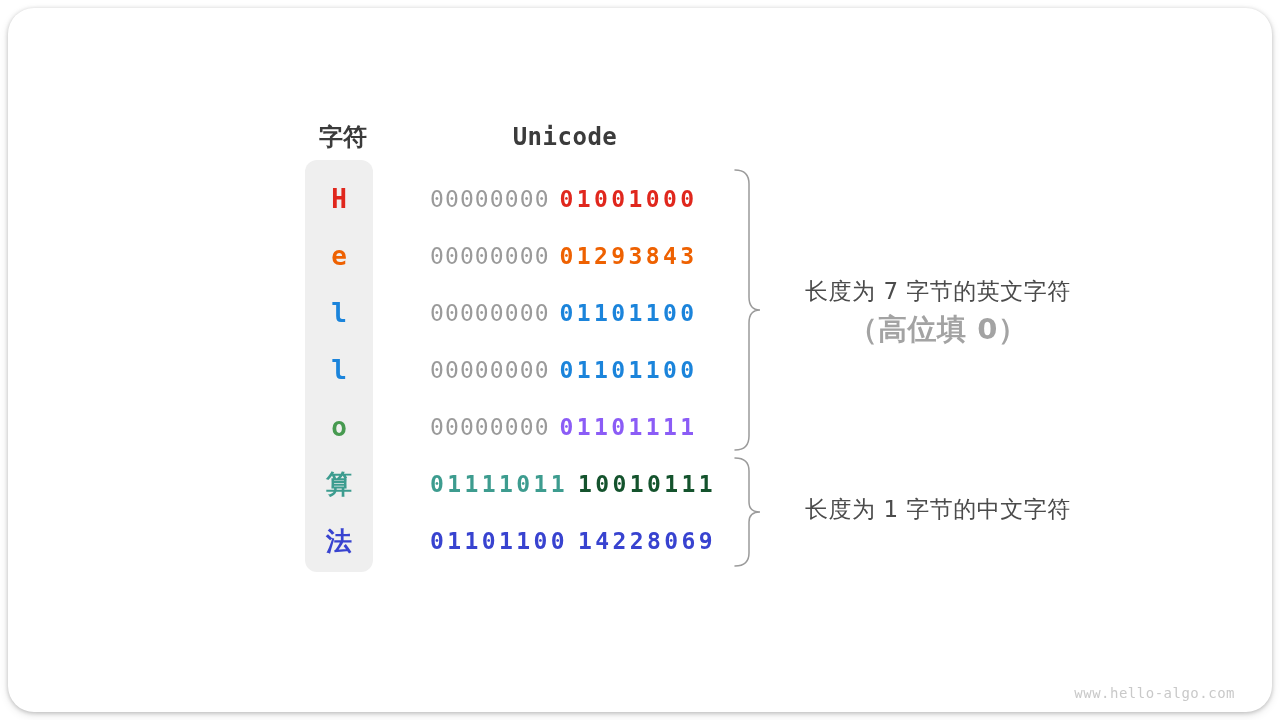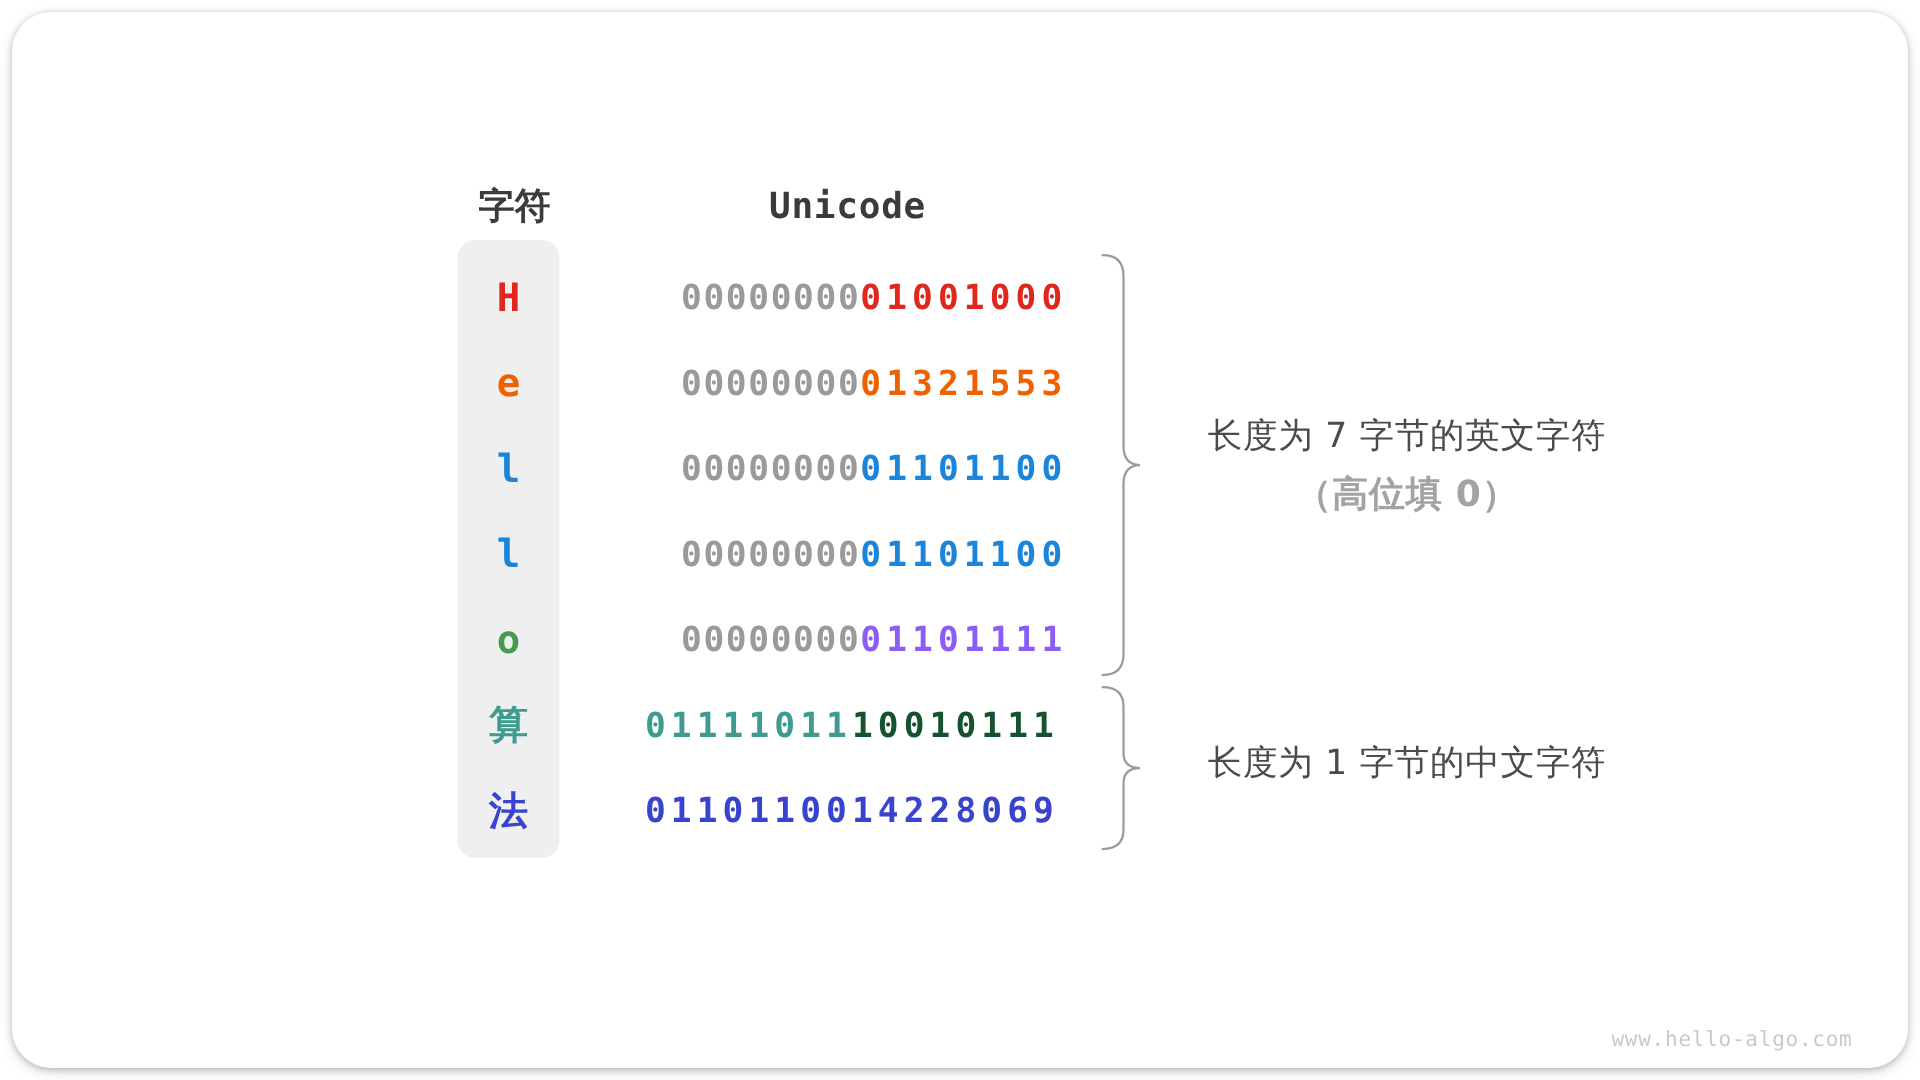--- a/index.html
+++ b/index.html
@@ -60,40 +60,39 @@
     line-height: 56px;
     font-family: "DejaVu Sans Mono", monospace;
     white-space: nowrap;
   }
   .byte {
     font-size: 23px;
     font-weight: 700;
     letter-spacing: 3.4px;
   }
   .byte.muted {
-    font-weight: 700;
+    font-weight: 400;
     letter-spacing: 1.1px;
-    margin-left: 24px;
   }
-  .b2 { }
+  .b2 { margin-left: 10px; }
   .brace { position: absolute; }
   .annotation {
     position: absolute;
     left: 758px; width: 344px;
     text-align: center;
   }
   .annotation .line1 {
     font-size: 23px;
     color: #4b4b4b;
     letter-spacing: 0.5px;
     line-height: 30px;
   }
   .annotation .line2 {
     margin-top: 9px;
-    font-size: 24px;
+    font-size: 29px;
     font-weight: 700;
     color: #a3a3a3;
     letter-spacing: 0.5px;
     line-height: 28px;
   }
   .watermark {
     position: absolute;
     right: 37px; top: 677px;
     font-family: "DejaVu Sans Mono", monospace;
     font-size: 14px;
@@ -114,21 +113,21 @@
 
     <div class="row" style="top:163px">
       <div class="cell-char" style="color: rgb(224, 39, 29);">H</div>
       <div class="cell-bin">
         <span class="byte b1 muted" style="color: rgb(154, 154, 154);">00000000</span><span class="byte b2" style="color: rgb(224, 39, 29);">01001000</span>
       </div>
     </div>
     <div class="row" style="top:220px">
       <div class="cell-char" style="color: rgb(238, 97, 1);">e</div>
       <div class="cell-bin">
-        <span class="byte b1 muted" style="color: rgb(154, 154, 154);">00000000</span><span class="byte b2" style="color: rgb(238, 97, 1);">01321553</span>
+        <span class="byte b1 muted" style="color: rgb(154, 154, 154);">00000000</span><span class="byte b2" style="color: rgb(238, 97, 1);">01293843</span>
       </div>
     </div>
     <div class="row" style="top:277px">
       <div class="cell-char" style="color: rgb(27, 132, 219);">l</div>
       <div class="cell-bin">
         <span class="byte b1 muted" style="color: rgb(154, 154, 154);">00000000</span><span class="byte b2" style="color: rgb(27, 132, 219);">01101100</span>
       </div>
     </div>
     <div class="row" style="top:334px">
       <div class="cell-char" style="color: rgb(27, 132, 219);">l</div>

